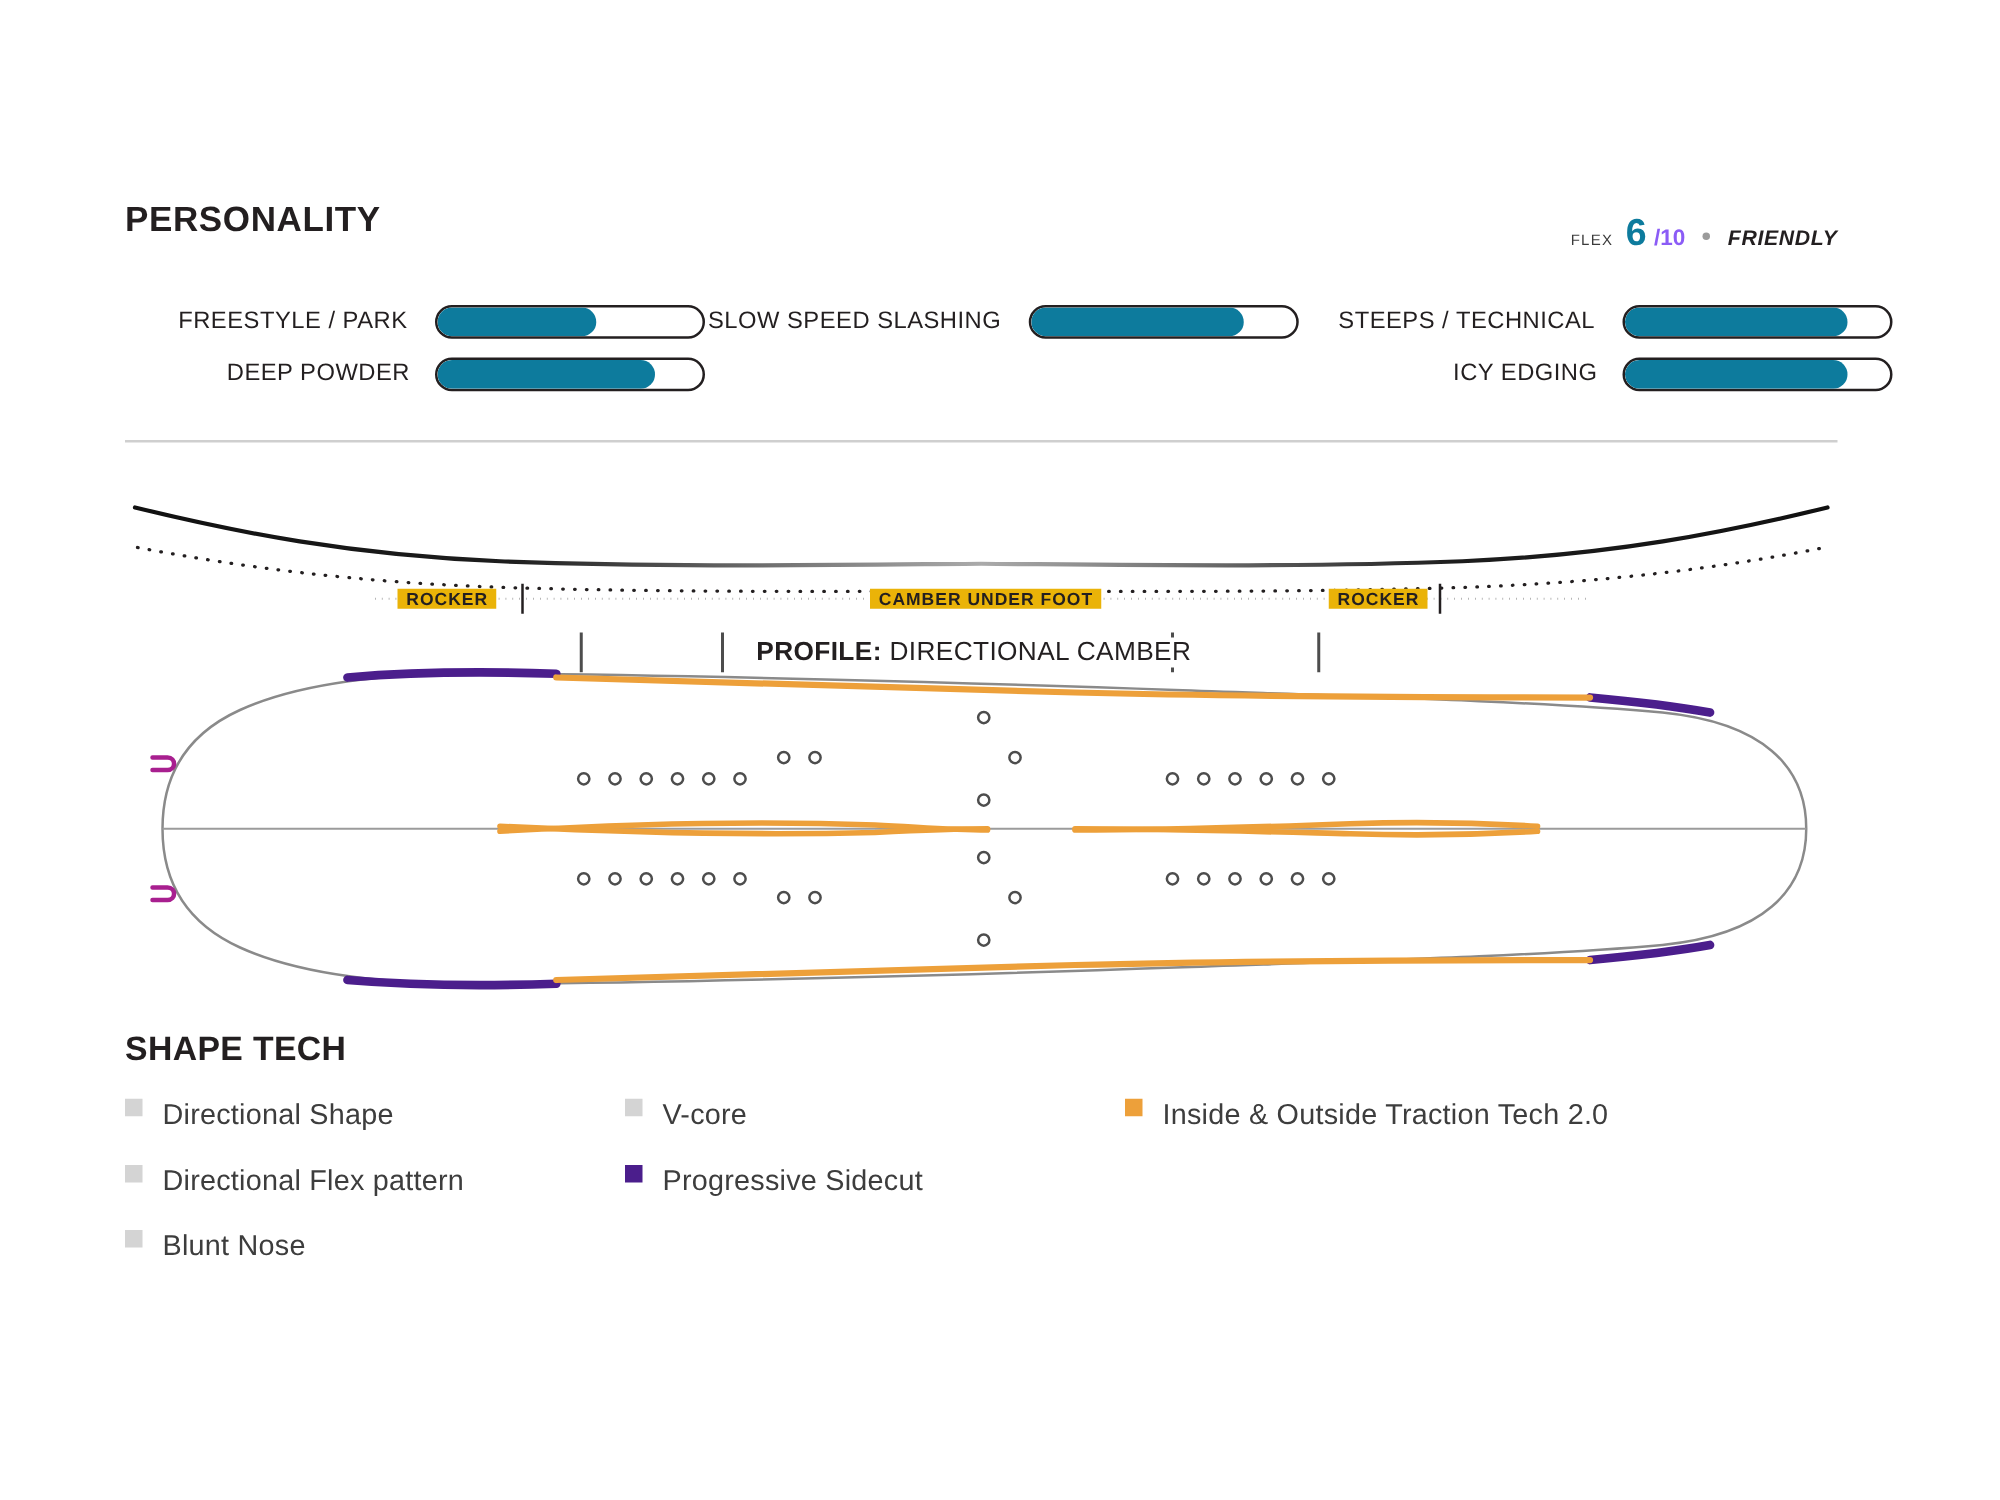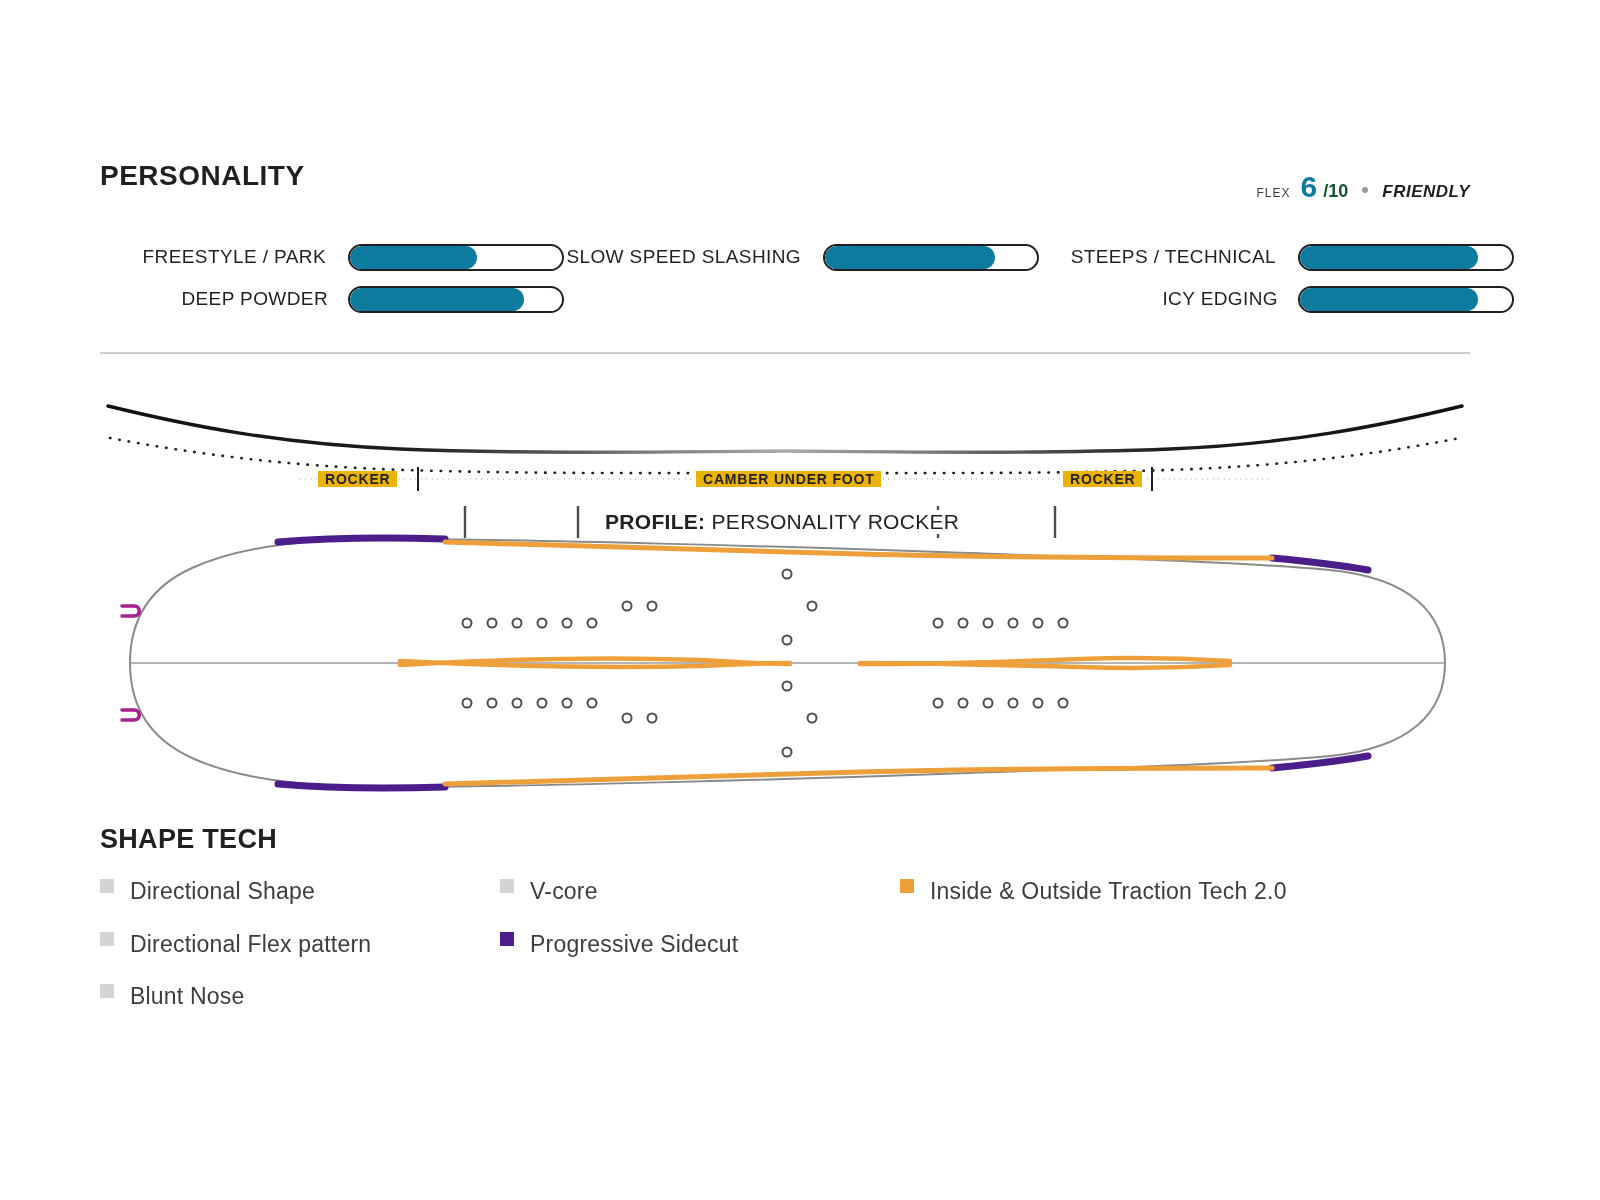--- a/index.html
+++ b/index.html
@@ -58,21 +58,21 @@
   }
   .flex-score {
     font-size: 30px;
     font-weight: bold;
     color: #0d7b9d;
     line-height: 1;
   }
   .flex-denom {
     font-size: 18px;
     font-weight: bold;
-    color: #14532d;
+    color: #8b5cf6;
     margin-left: -4px;
   }
   .flex-dot {
     display: inline-block;
     width: 6px;
     height: 6px;
     border-radius: 50%;
     background: #9b9b9b;
     position: relative;
     top: -4px;
@@ -338,21 +338,21 @@
       <line x1="838" y1="128" x2="838" y2="160" stroke="#4d4d4d" stroke-width="2.4"></line>
       <line x1="955" y1="128" x2="955" y2="160" stroke="#4d4d4d" stroke-width="2.4"></line>
     </svg>
 
     <div class="profile-label lbl-rocker-left">ROCKER</div>
     <div class="profile-label lbl-camber">CAMBER UNDER FOOT</div>
     <div class="profile-label lbl-rocker-right">ROCKER</div>
 
     <div class="profile-caption">
       <b>PROFILE:</b>
-      <span>PERSONALITY ROCKER</span>
+      <span>DIRECTIONAL CAMBER</span>
     </div>
   </div>
 
   <div class="board-area">
     <svg class="board-svg" width="1370" height="290" viewBox="0 0 1370 290">
 
       <path d="M 30,145
                C 30,104 48,70 92,50
                C 136,30 200,21 280,21
                C 420,21 700,29 840,34

